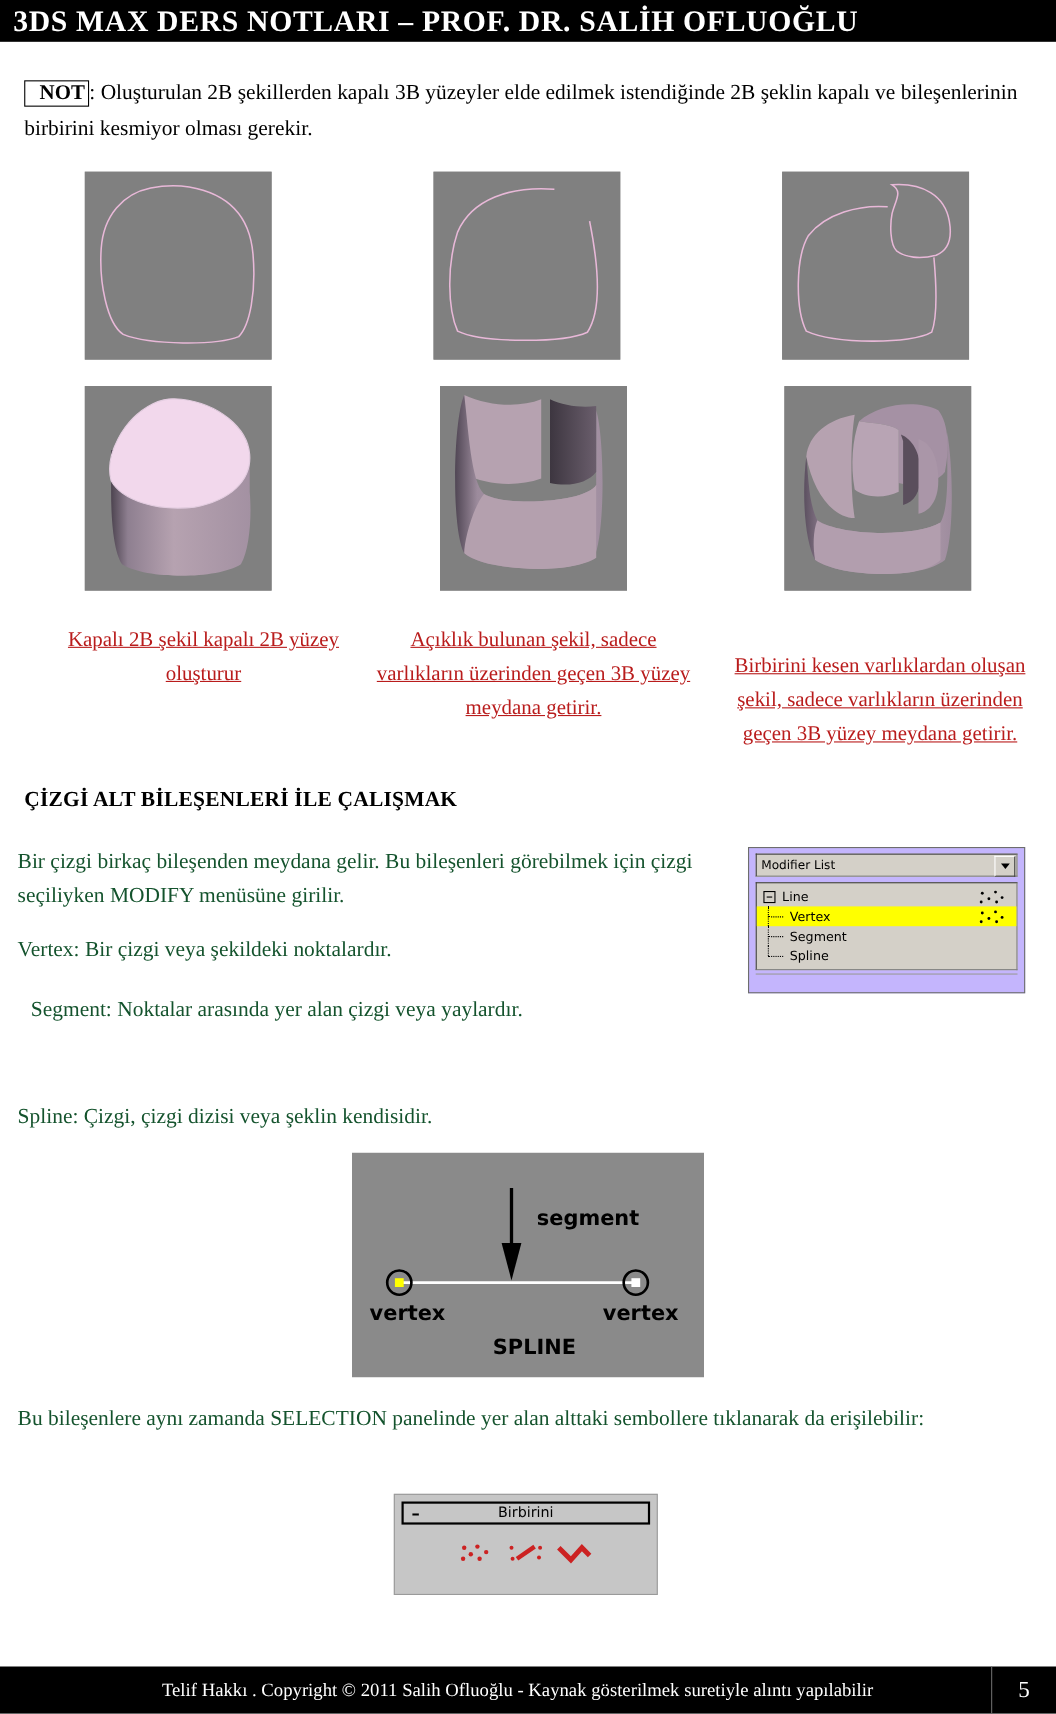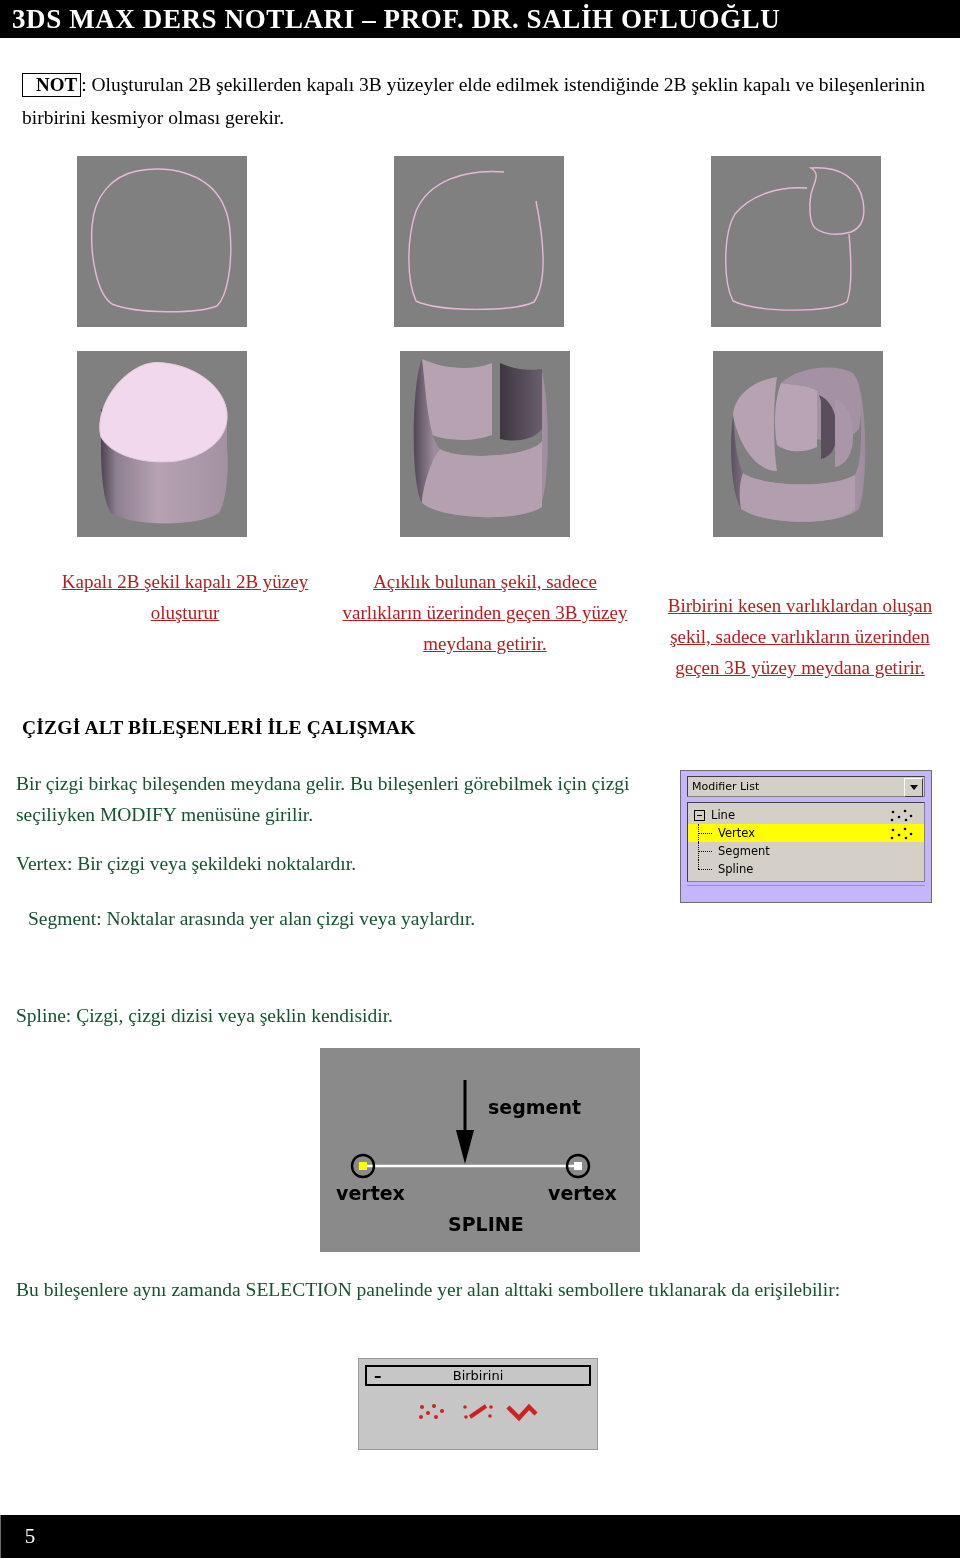--- a/index.html
+++ b/index.html
@@ -502,15 +502,16 @@
     </span>
     <span>
       <svg width="34" height="20" viewBox="0 0 34 20">
         <polyline points="3,5 14,16 24,5 31,12" fill="none" stroke="#cc2222" stroke-width="4.5" stroke-linejoin="miter"></polyline>
       </svg>
     </span>
   </div>
 </div>
 
 <div class="footer-banner">
+  <div class="footer-text">Telif Hakkı . Copyright © 2011 Salih Ofluoğlu - Kaynak gösterilmek suretiyle alıntı yapılabilir</div>
   <div class="footer-sep"></div>
   <div class="footer-page">5</div>
 </div>
 
 </body></html>

